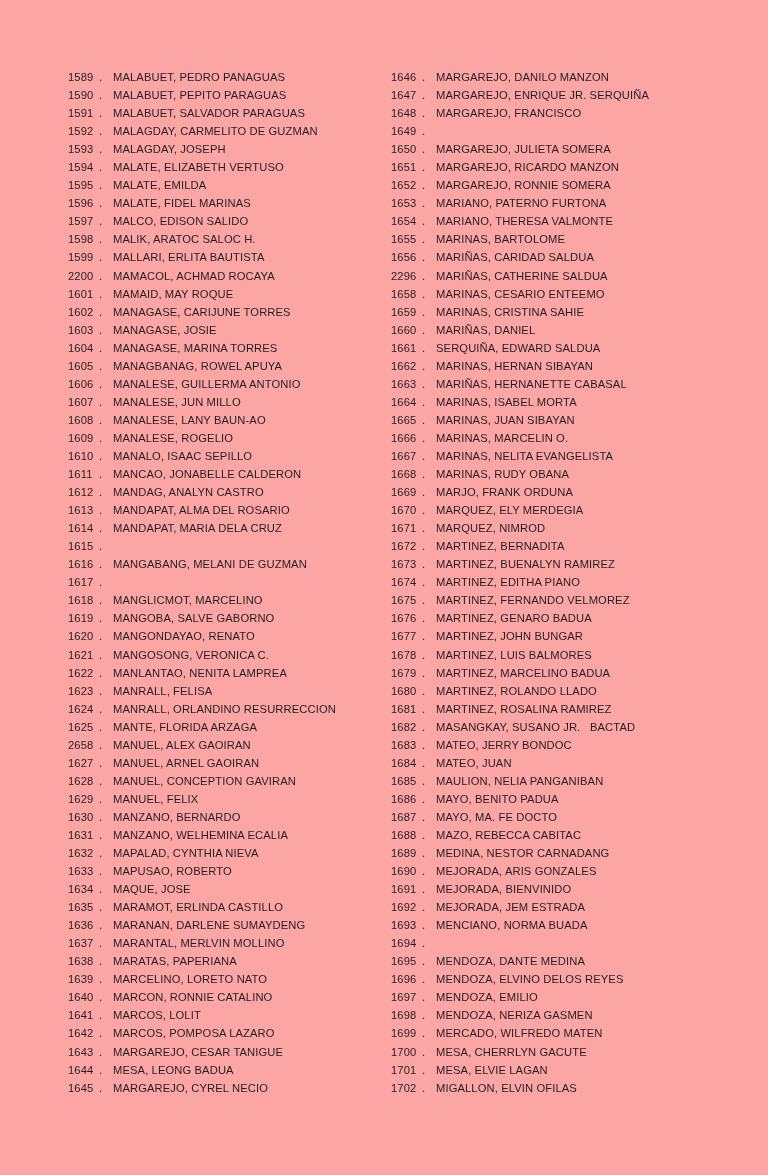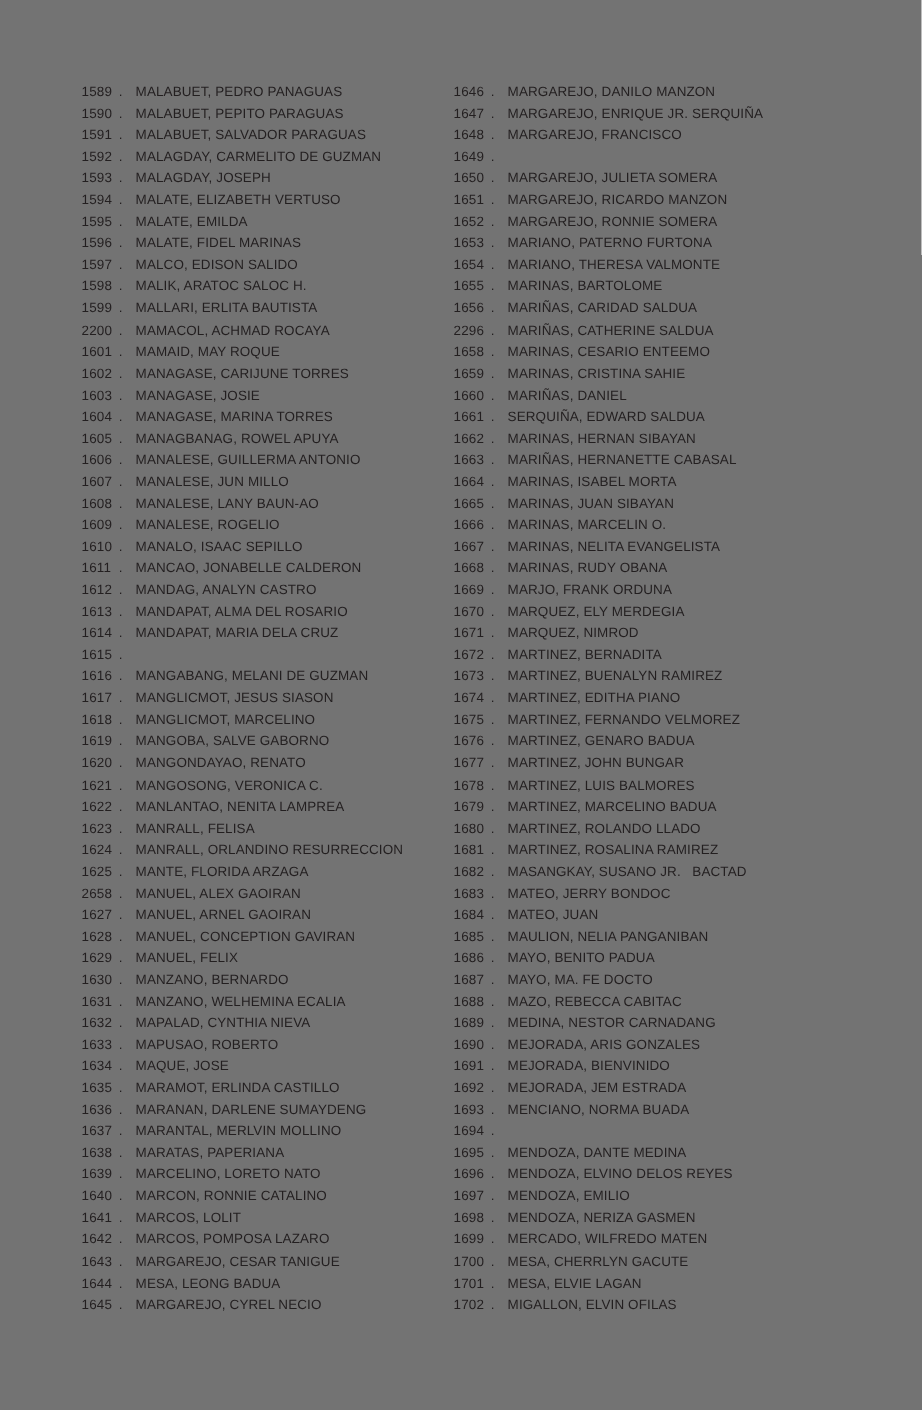--- a/index.html
+++ b/index.html
@@ -15,42 +15,42 @@
     font-family: "Liberation Sans", sans-serif;
     color: #231f20;
     overflow: hidden;
   }
   .page {
     position: absolute;
     left: 0;
     top: 0;
     width: 768px;
     height: 1175px;
-    background: #737373;
+    background: #fca5a5;
   }
   .columns {
     position: absolute;
     left: 0;
     top: 68px;
     width: 768px;
     display: flex;
     flex-direction: row;
     align-items: flex-start;
   }
   .col {
     display: flex;
     flex-direction: column;
   }
   .col-left {
     width: 310px;
     margin-left: 68px;
   }
   .col-right {
     width: 310px;
-    margin-left: 0px;
+    margin-left: 13px;
   }
   .entry {
     display: flex;
     flex-direction: row;
     align-items: baseline;
     height: 18.05px;
     line-height: 18.05px;
     white-space: nowrap;
     font-size: 11.2px;
     letter-spacing: 0.01em;
@@ -212,21 +212,20 @@
           <span class="dot">.</span>
         </div>
         <div class="entry">
           <span class="seq">1616</span>
           <span class="dot">.</span>
           <span class="nm">MANGABANG, MELANI DE GUZMAN</span>
         </div>
         <div class="entry">
           <span class="seq">1617</span>
           <span class="dot">.</span>
-          <span class="nm">MANGLICMOT, JESUS SIASON</span>
         </div>
         <div class="entry">
           <span class="seq">1618</span>
           <span class="dot">.</span>
           <span class="nm">MANGLICMOT, MARCELINO</span>
         </div>
         <div class="entry">
           <span class="seq">1619</span>
           <span class="dot">.</span>
           <span class="nm">MANGOBA, SALVE GABORNO</span>

